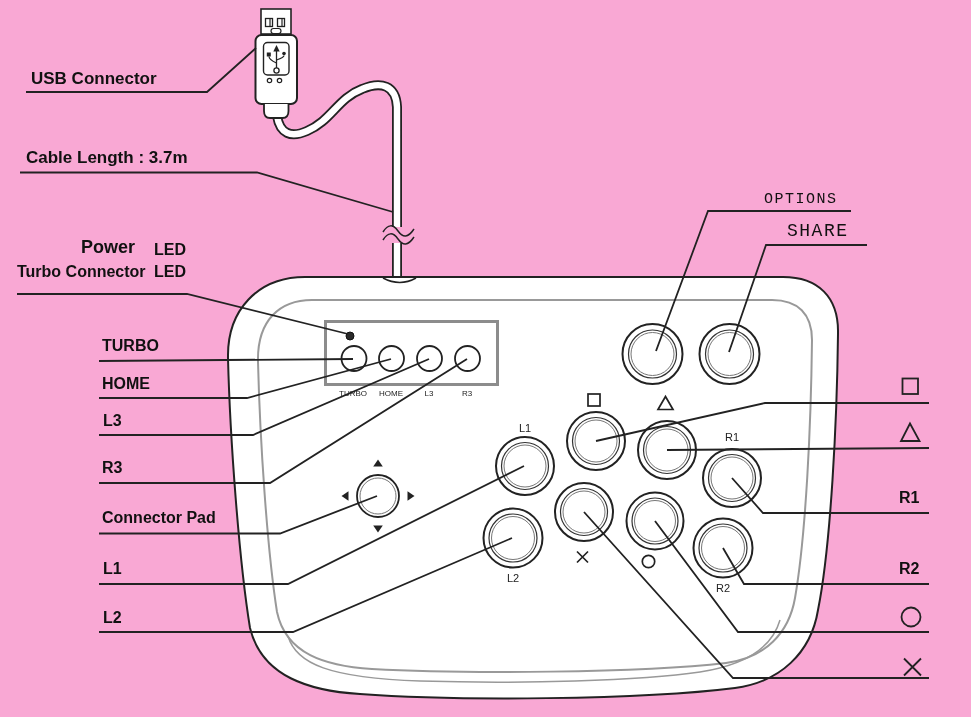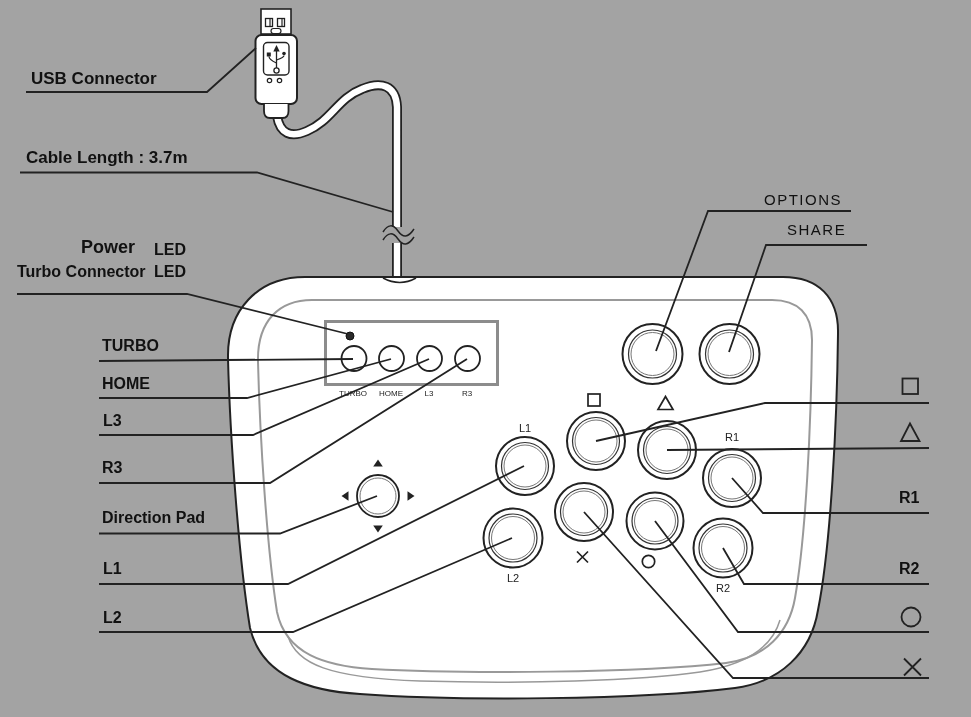--- a/index.html
+++ b/index.html
@@ -1,21 +1,21 @@
 <!DOCTYPE html>
 <html><head>
 <meta charset="utf-8">
 <style>
   html,body{margin:0;padding:0;background:#fff;}
-  .stage{position:relative;width:971px;height:717px;background:#a3a3a3;overflow:hidden;
+  .stage{position:relative;width:971px;height:717px;background:#f9a8d4;overflow:hidden;
          font-family:"Liberation Sans",sans-serif;}
   .stage svg{position:absolute;left:0;top:0;}
   .lbl{position:absolute;color:#111;font-weight:700;line-height:1;white-space:nowrap;}
   .lbl.rg{font-weight:400;}
-  .mono{font-family:Liberation Sans, sans-serif;font-weight:400;letter-spacing:1.5px;text-align:right;}
+  .mono{font-family:Liberation Mono, monospace;font-weight:400;letter-spacing:1.5px;text-align:right;}
   .ctr{transform:translateX(-50%);}
   .tiny{font-size:8px;font-weight:400;color:#222;}
   .small{font-size:11px;font-weight:400;color:#222;}
 </style>
 </head>
 <body>
 
 <div class="stage">
 
 <svg width="971" height="717" viewBox="0 0 971 717">
@@ -176,25 +176,25 @@
   <div class="lbl" style="left:31px;top:70px;font-size:17px;">USB Connector</div>
   <div class="lbl" style="left:26px;top:149px;font-size:17px;">Cable Length : 3.7m</div>
   <div class="lbl" style="left:81px;top:238px;font-size:18px;">Power</div>
   <div class="lbl" style="left:154px;top:242px;font-size:16px;">LED</div>
   <div class="lbl" style="left:17px;top:264px;font-size:16px;">Turbo Connector</div>
   <div class="lbl" style="left:154px;top:264px;font-size:16px;">LED</div>
   <div class="lbl" style="left:102px;top:338px;font-size:16px;">TURBO</div>
   <div class="lbl" style="left:102px;top:376px;font-size:16px;">HOME</div>
   <div class="lbl" style="left:103px;top:413px;font-size:16px;">L3</div>
   <div class="lbl" style="left:102px;top:460px;font-size:16px;">R3</div>
-  <div class="lbl" style="left:102px;top:510px;font-size:16px;">Direction Pad</div>
+  <div class="lbl" style="left:102px;top:510px;font-size:16px;">Connector Pad</div>
   <div class="lbl" style="left:103px;top:561px;font-size:16px;">L1</div>
   <div class="lbl" style="left:103px;top:610px;font-size:16px;">L2</div>
   <div class="lbl mono" style="left:764px;top:192px;font-size:15px;">OPTIONS</div>
-  <div class="lbl mono" style="left:787px;top:222px;font-size:15px;">SHARE</div>
+  <div class="lbl mono" style="left:787px;top:222px;font-size:18px;">SHARE</div>
   <div class="lbl" style="left:899px;top:490px;font-size:16px;">R1</div>
   <div class="lbl" style="left:899px;top:561px;font-size:16px;">R2</div>
 
   <div class="lbl rg tiny ctr" style="left:353px;top:390px;">TURBO</div>
   <div class="lbl rg tiny ctr" style="left:391px;top:390px;">HOME</div>
   <div class="lbl rg tiny ctr" style="left:429px;top:390px;">L3</div>
   <div class="lbl rg tiny ctr" style="left:467px;top:390px;">R3</div>
   <div class="lbl rg small ctr" style="left:525px;top:423px;">L1</div>
   <div class="lbl rg small ctr" style="left:732px;top:432px;">R1</div>
   <div class="lbl rg small ctr" style="left:513px;top:573px;">L2</div>

